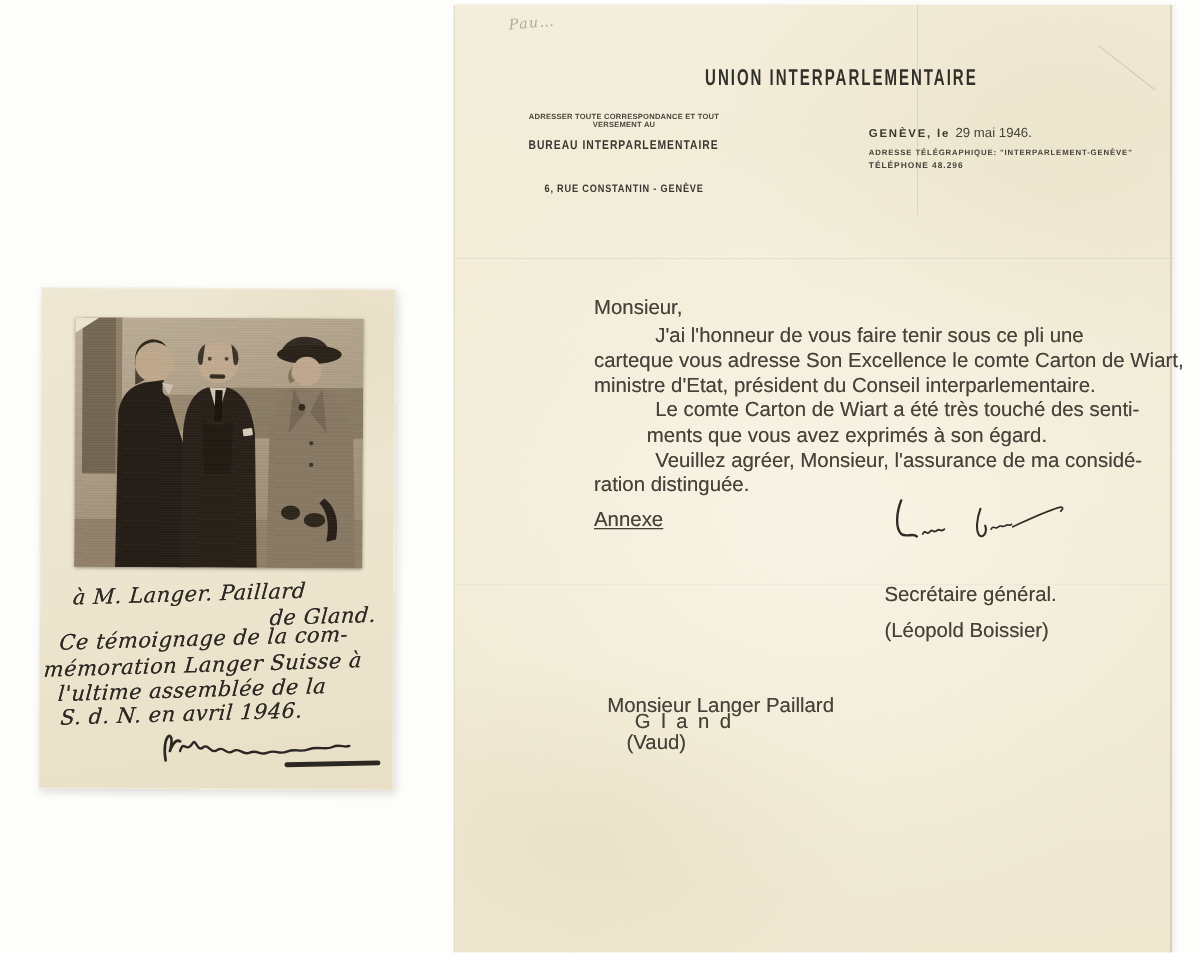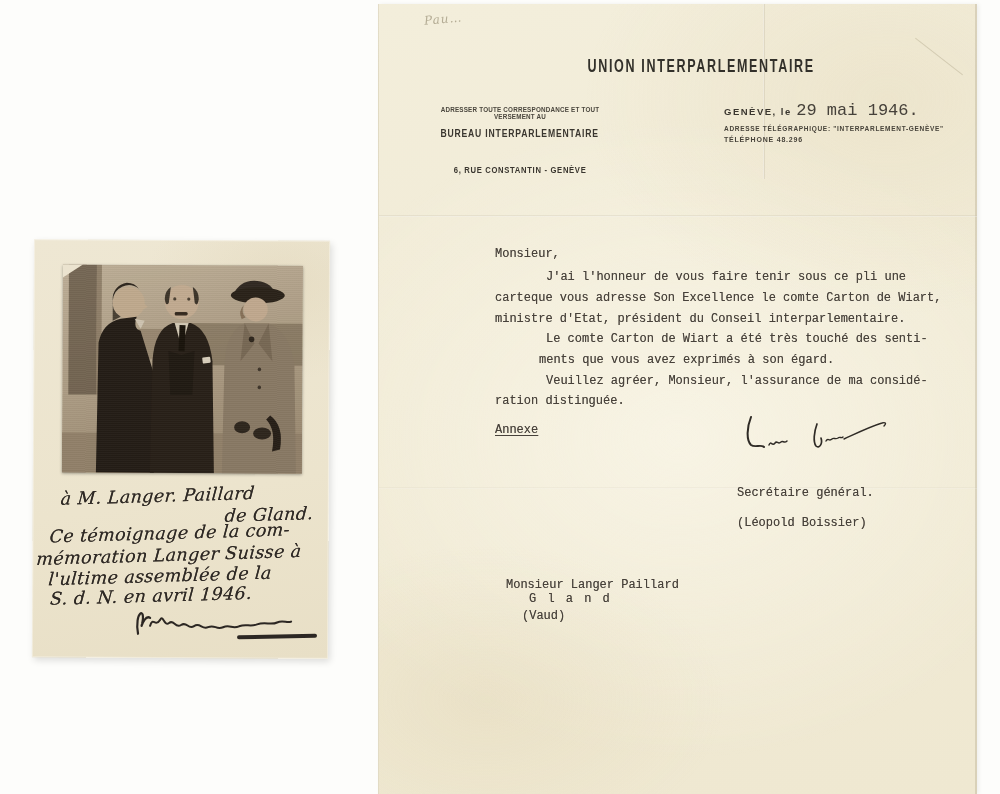--- a/index.html
+++ b/index.html
@@ -24,35 +24,35 @@
   .crease-d{position:absolute;right:8px;top:52px;width:60px;height:1px;
     background:rgba(150,138,105,.30);transform:rotate(38deg);}
 
   .pencil{position:absolute;left:45px;top:8px;font-family:"DejaVu Serif",serif;
     font-style:italic;font-size:12px;color:rgba(138,128,102,.60);
     transform:rotate(-5deg);letter-spacing:1px;}
 
   .lh-title{position:absolute;left:150px;top:51px;width:240px;text-align:center;white-space:nowrap;text-decoration:underline;}
   .lh-title span{display:inline-block;font-weight:bold;font-size:19px;letter-spacing:2.5px;
     color:#32302a;transform:scaleX(.66);transform-origin:center;}
-  .lh-left{position:absolute;left:43px;top:102px;width:196px;text-align:center;color:#3a362f;}
+  .lh-left{position:absolute;left:43px;top:90px;width:196px;text-align:center;color:#3a362f;}
   .lh-left .tiny{font-size:6.3px;letter-spacing:.2px;font-weight:bold;color:#4a463d;}
   .lh-left .bureau{margin-top:3px;white-space:nowrap;}
   .lh-left .bureau span{display:inline-block;font-weight:bold;font-size:10.5px;letter-spacing:1px;
     transform:scaleX(.82);transform-origin:center;}
   .lh-left .addr{margin-top:18px;white-space:nowrap;}
   .lh-left .addr span{display:inline-block;font-weight:bold;font-size:9px;letter-spacing:.8px;
     transform:scaleX(.85);transform-origin:center;}
   .lh-right{position:absolute;left:345px;top:97px;color:#3a362f;white-space:nowrap;}
   .lh-right .place{font-weight:bold;font-size:9.5px;letter-spacing:1.5px;}
-  .lh-right .date{font-family:Liberation Mono, monospace;font-size:17px;color:#46413a;}
+  .lh-right .date{font-family:Liberation Sans, sans-serif;font-size:11px;color:#46413a;}
   .lh-right .tg{margin-top:5px;font-weight:bold;font-size:6.5px;letter-spacing:.7px;color:#47433a;}
   .lh-right .tel{margin-top:4px;font-weight:bold;font-size:7px;letter-spacing:.8px;color:#47433a;}
 
-  .tw{position:absolute;font-family:Liberation Mono, monospace;font-size:12px;
+  .tw{position:absolute;font-family:Liberation Sans, sans-serif;font-size:17px;
       color:#47413a;white-space:nowrap;text-shadow:0 0 .5px rgba(70,65,58,.6);}
   .sal{left:116px;top:243px;}
   .l0{left:167px;top:266px;} .l1{left:116px;top:287px;} .l2{left:116px;top:308px;}
   .l3{left:167px;top:328px;} .l4{left:116px;top:349px;padding-left:44px;}
   .l5{left:167px;top:370px;} .l6{left:116px;top:390px;}
   .annexe{left:116px;top:419px;text-decoration:underline;text-underline-offset:2px;}
   .signer-name{left:358px;top:464px;margin-top:48px;}
   .signer-title{left:358px;top:482px;}
   .rcpt1{left:127px;top:574px;} .rcpt2{left:150px;top:588px;letter-spacing:2px;text-align:right;} .rcpt3{left:143px;top:605px;}
   .sig-letter{position:absolute;left:362px;top:410px;width:150px;height:42px;}

